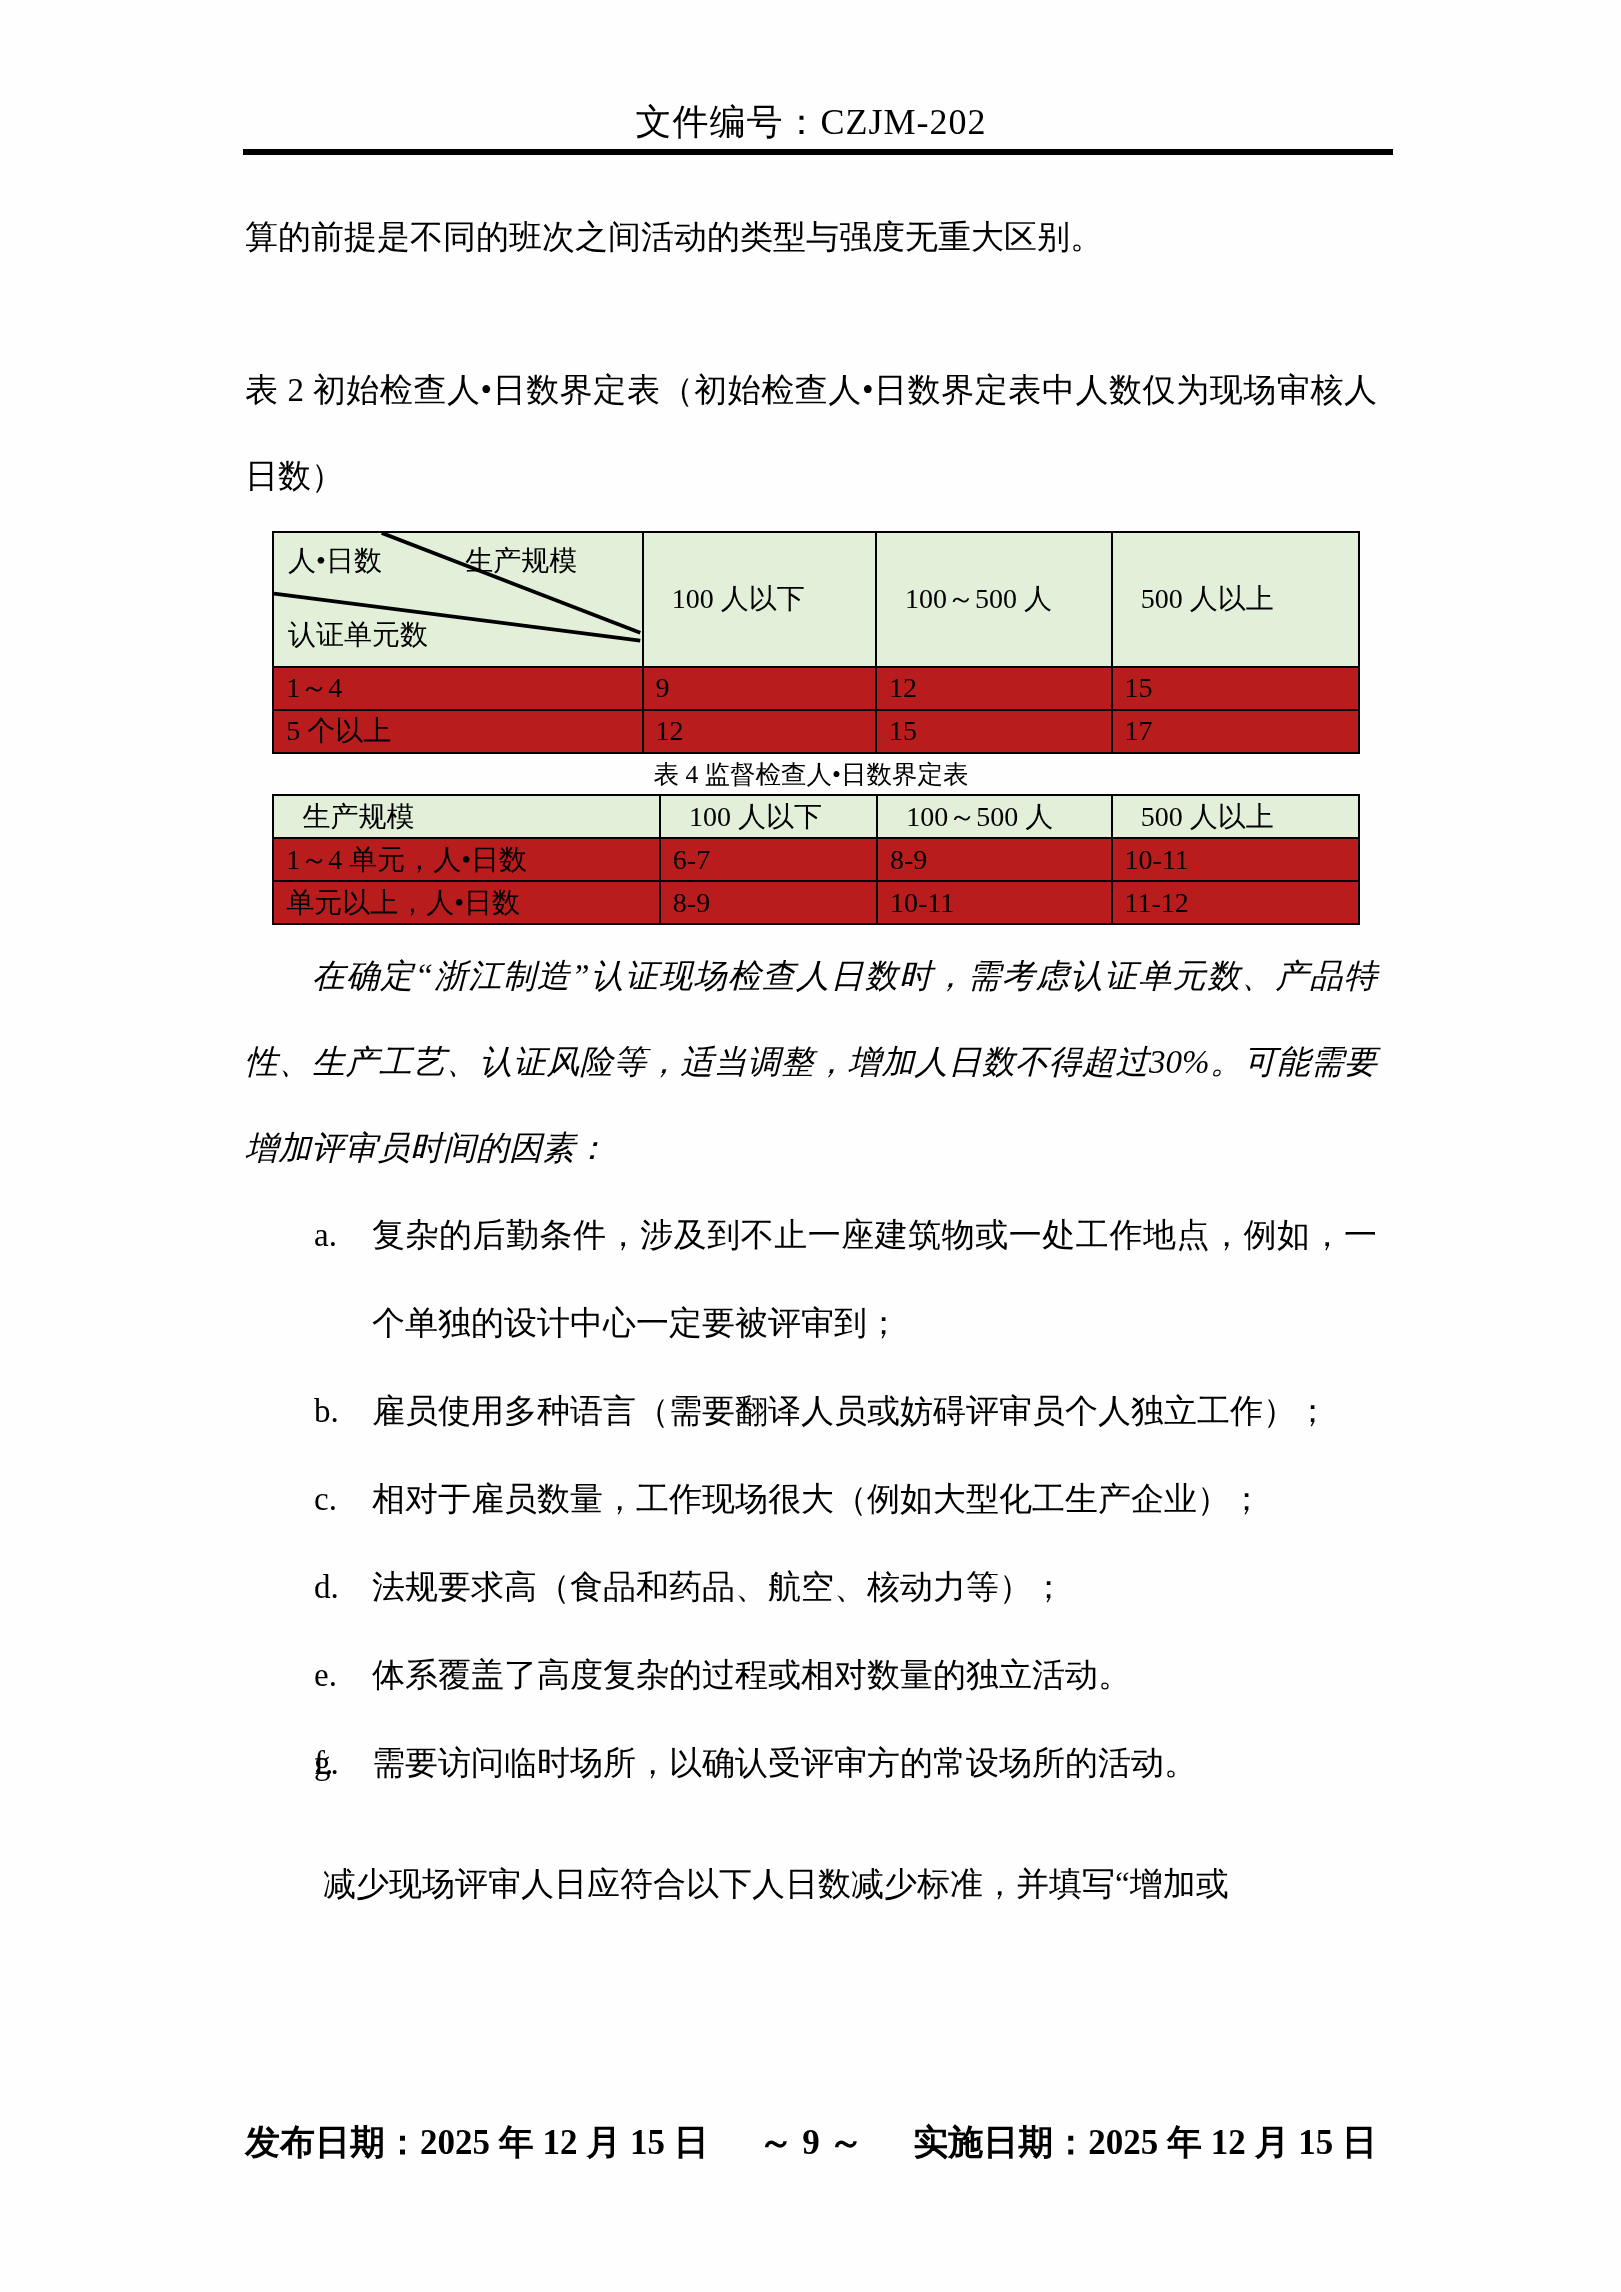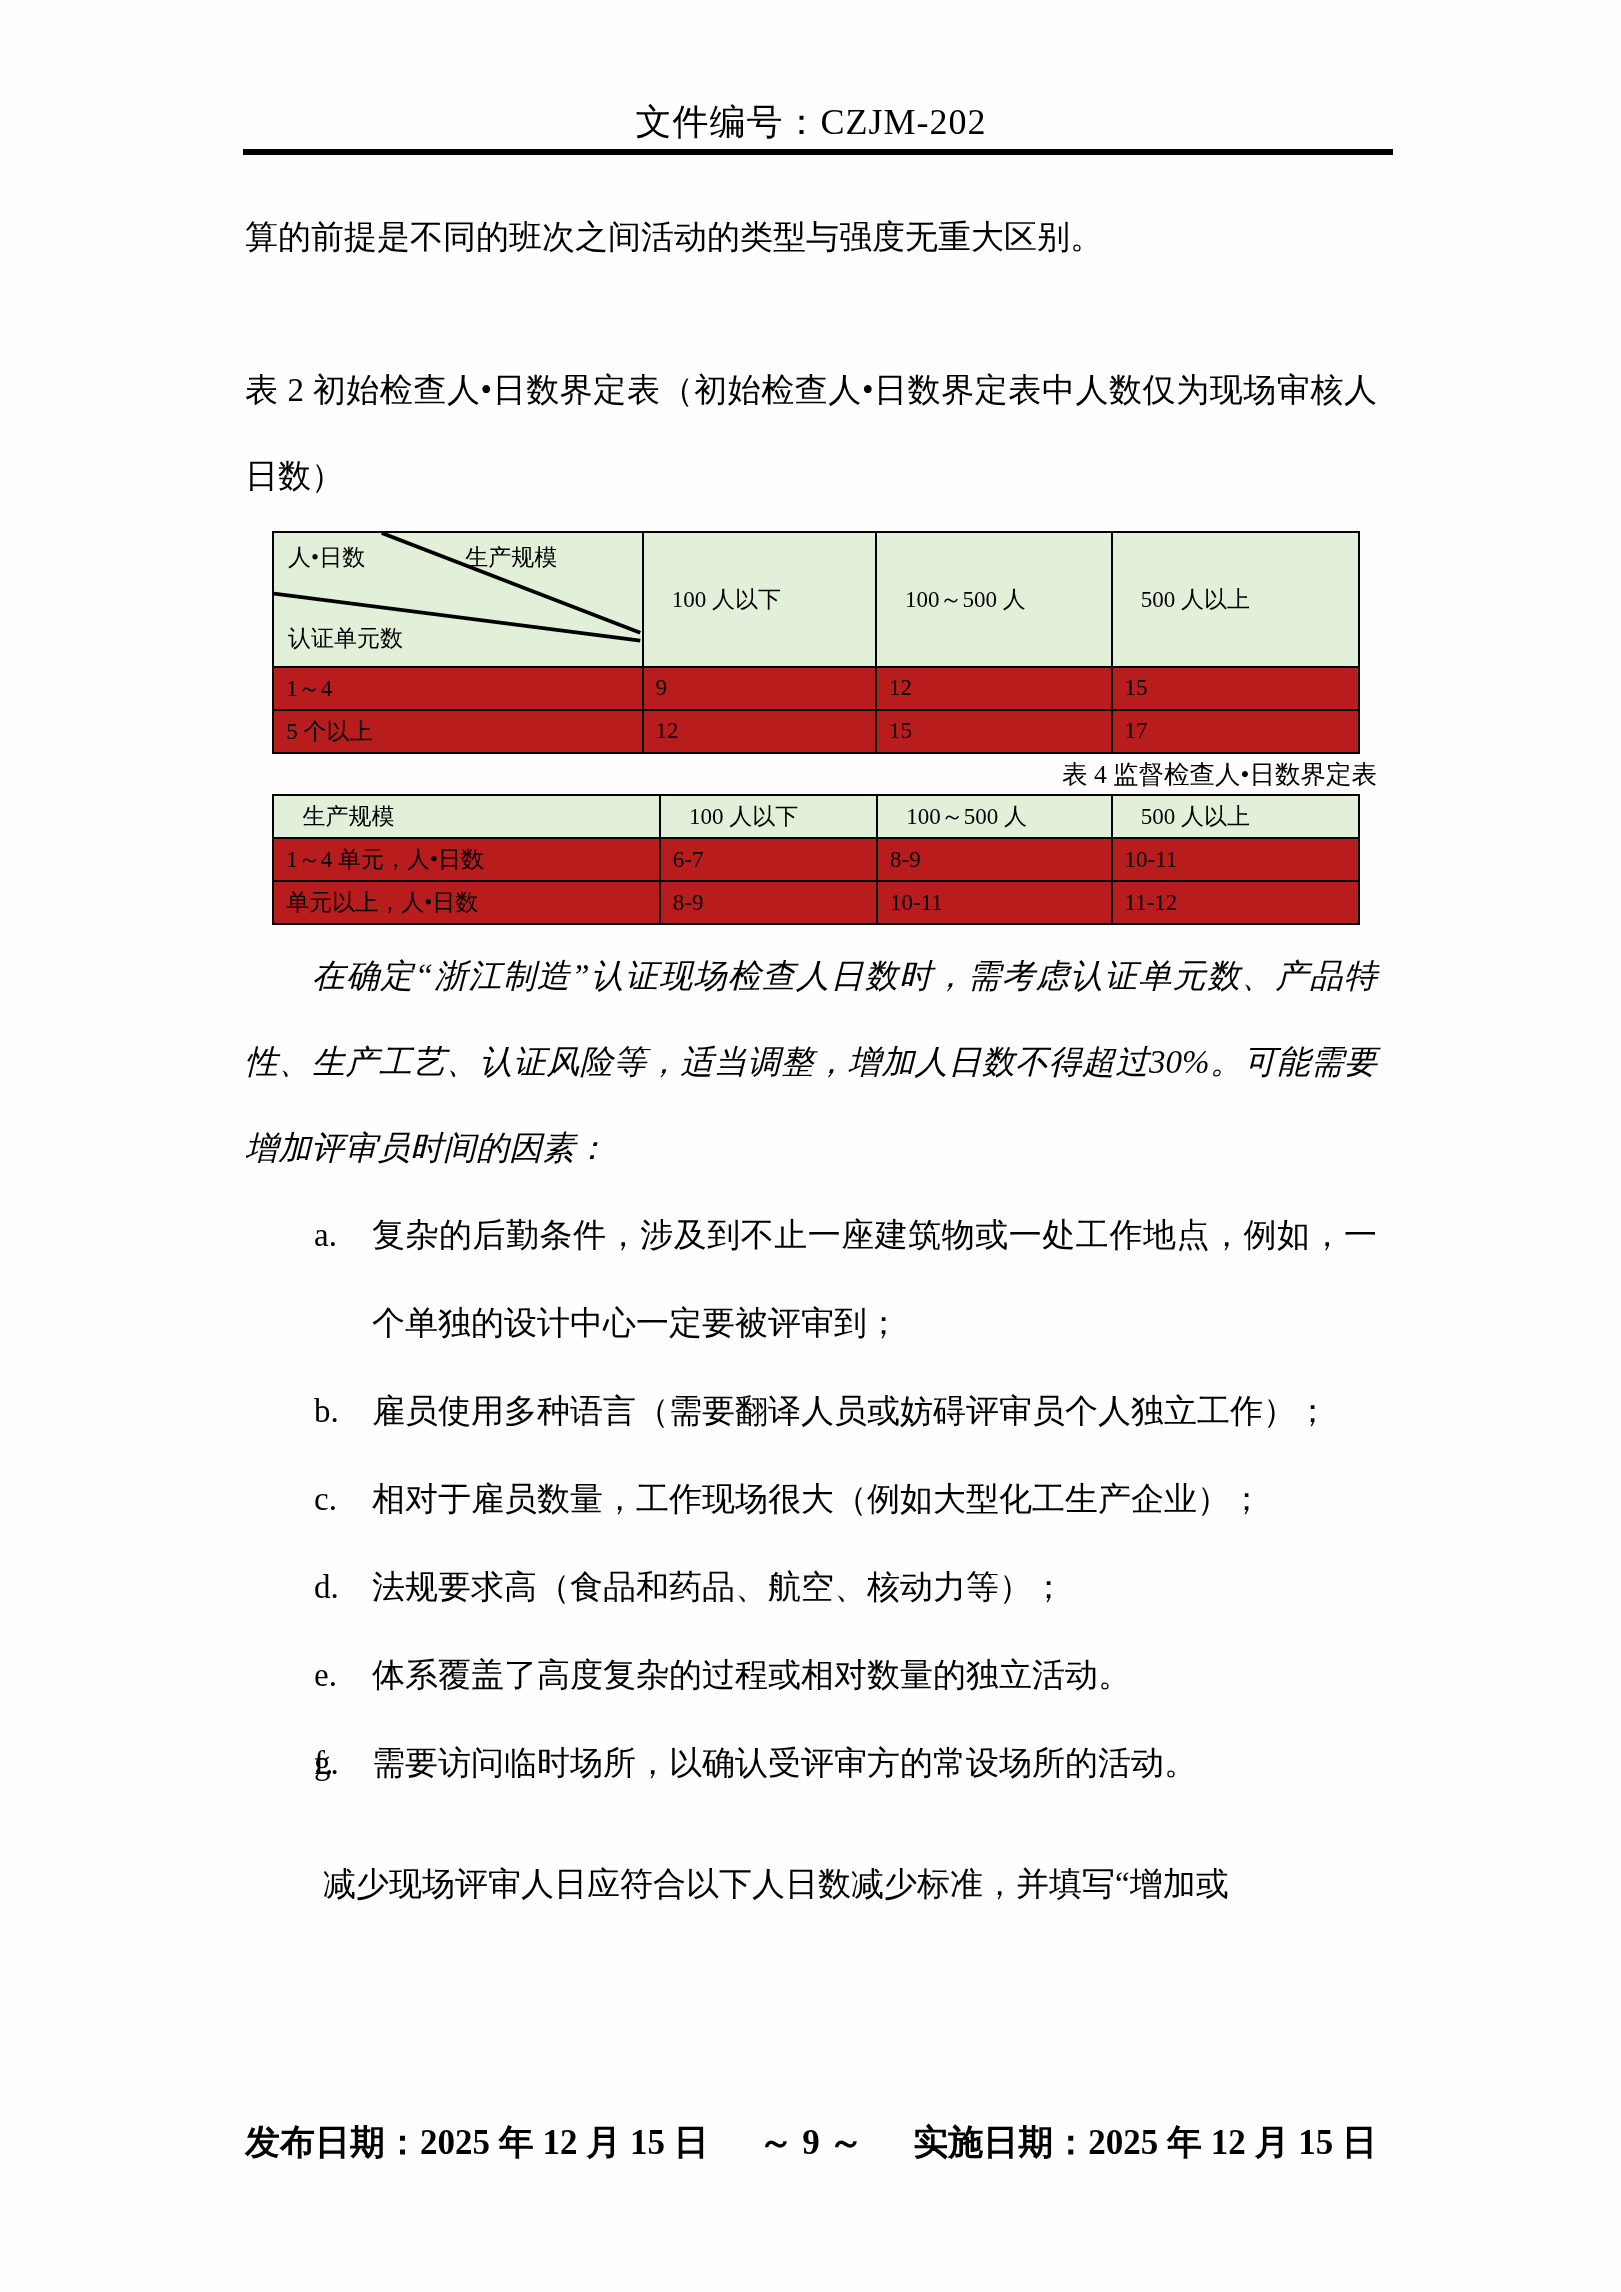--- a/index.html
+++ b/index.html
@@ -11,35 +11,35 @@
     color:#000;
     font-family:"Liberation Serif","DejaVu Serif",serif;
     overflow:hidden;
   }
   .content{padding:0 244px 0 245px;}
   .doc-header{padding-top:104px;text-align:center;font-size:36px;line-height:37px;letter-spacing:1px;}
   .rule{height:0;border-top:6.9px solid #000;margin:7.8px -15.7px 0 -2px;}
   .para{margin:0;font-size:33px;line-height:86px;text-align:justify;}
   .para-cont{margin-top:39px;}
   .caption1{margin-top:67px;}
-  .tbl{border-collapse:collapse;width:1088px;margin-left:27.4px;font-size:23px;table-layout:fixed;}
+  .tbl{border-collapse:collapse;width:1088px;margin-left:27.4px;font-size:28px;table-layout:fixed;}
   .tbl td{border:2.9px solid #000;padding:0 3.9px 0 11.8px;vertical-align:middle;overflow:hidden;}
   .tbl-initial{margin-top:11.8px;}
   .tbl-initial .head-row td{height:133px;}
   .head-row td{background:#e2efd9;padding-left:28px;}
   .tbl td.corner-cell{position:relative;padding:0;}
   .data-row td{height:41px;background:#b91c1c;}
   .corner-tl{position:absolute;left:13.7px;top:9.8px;}
   .corner-tr{position:absolute;left:52%;top:9.8px;}
   .corner-bl{position:absolute;left:13.7px;bottom:11.8px;}
   .diag{position:absolute;left:0;top:0;width:100%;height:100%;}
   .diag line{stroke:#000;stroke-width:4;}
   .ci0{width:34%;}.ci1{width:21.5%;}.ci2{width:21.7%;}.ci3{width:22.8%;}
   .cs0{width:35.6%;}.cs1{width:20%;}.cs2{width:21.6%;}.cs3{width:22.8%;}
-  .caption2{margin:5.9px 0 0 0;font-size:25.5px;line-height:31px;text-align:right;}
+  .caption2{margin:5.9px 0 0 0;font-size:25.5px;line-height:31px;text-align:center;}
   .tbl-sup{margin-top:3.9px;}
   .tbl-sup td{height:41px;}
   .body1{margin-top:7.8px;text-indent:67px;font-style:italic;}
   .list{margin:0;}
   .list-item{position:relative;font-size:33px;line-height:88px;padding-left:127px;text-align:justify;}
   .marker{position:absolute;left:69px;top:0;}
   .closing{font-size:33px;line-height:88px;text-indent:78px;}
   .footer{
     position:absolute;left:245px;right:244px;top:2119px;
     display:flex;justify-content:space-between;align-items:flex-end;

